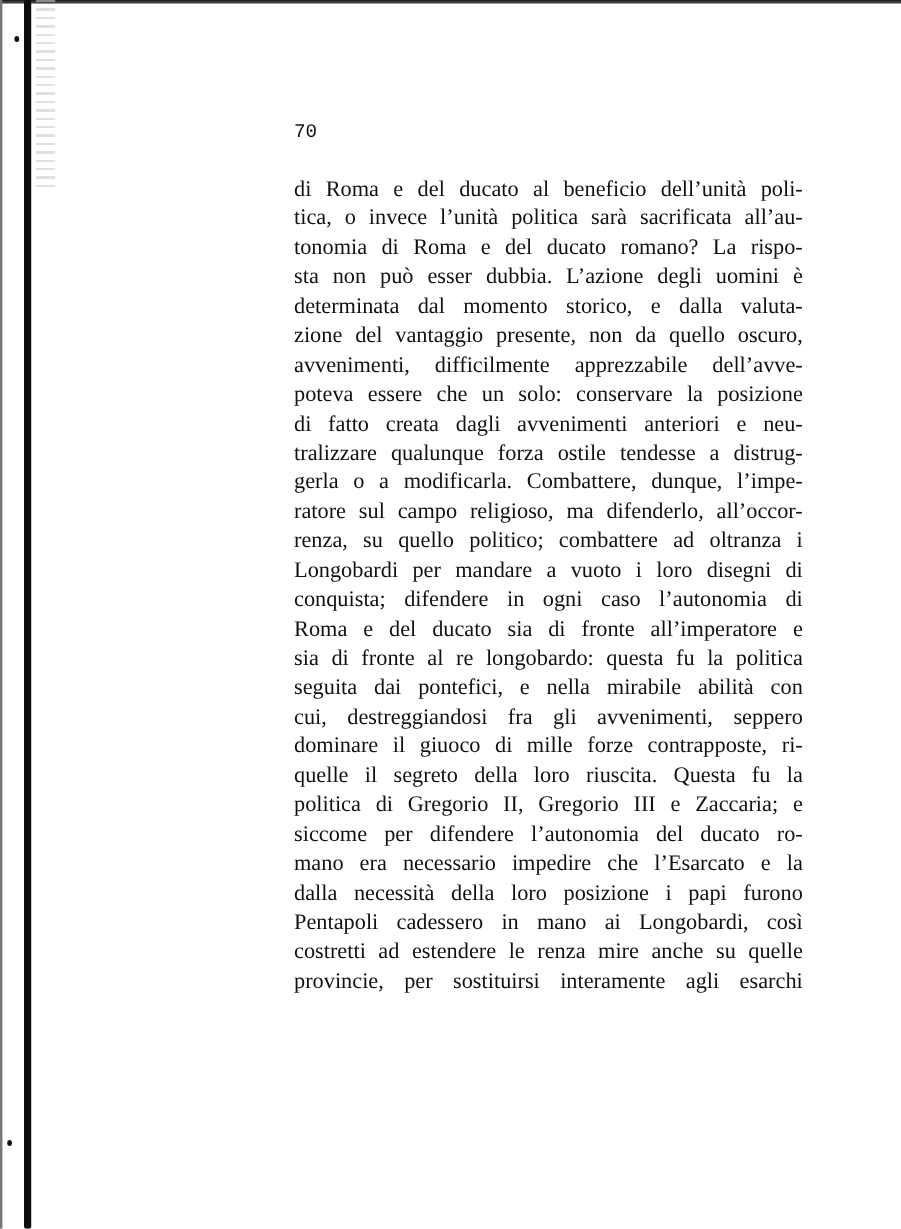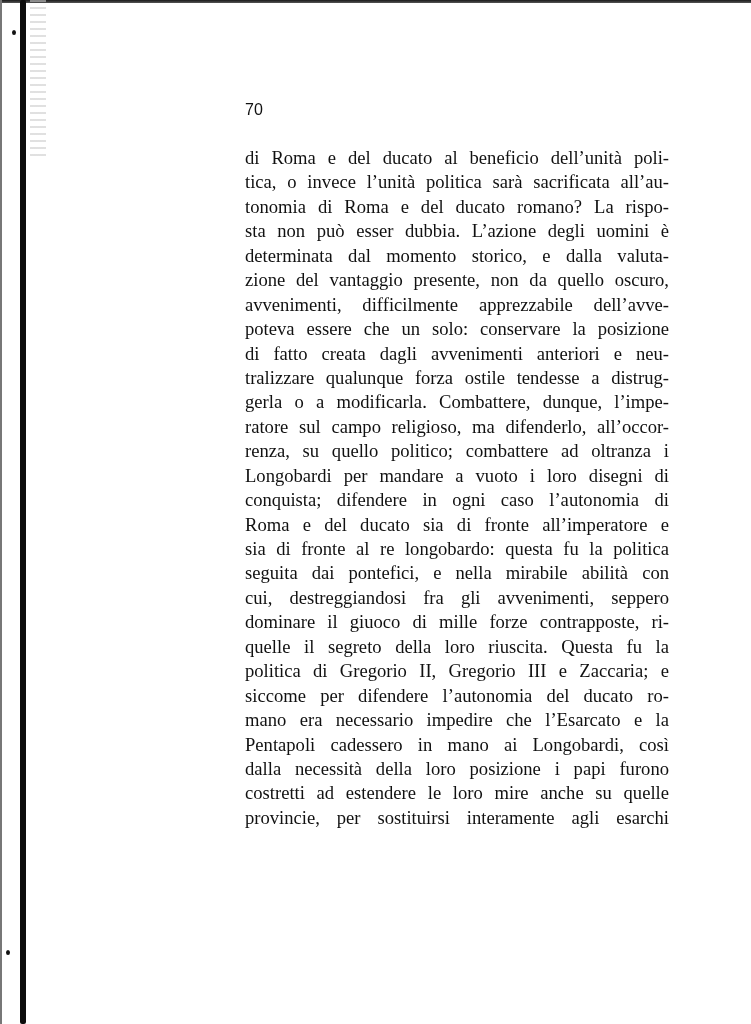--- a/index.html
+++ b/index.html
@@ -45,21 +45,21 @@
       position: absolute;
       width: 4px; height: 5px;
       background: #111111;
       border-radius: 50%;
     }
     .page-number {
       position: absolute;
       left: 245px;
       top: 101px;
       font-size: 16px;
-      font-family: Liberation Sans, sans-serif;
+      font-family: Liberation Mono, monospace;
     }
     .body-text {
       position: absolute;
       left: 245px;
       top: 146px;
       width: 424px;
       font-family: "Liberation Serif", serif;
       font-size: 18.6px;
       line-height: 24.45px;
     }
@@ -102,18 +102,18 @@
       <span class="line">conquista; difendere in ogni caso l’autonomia di</span>
       <span class="line">Roma e del ducato sia di fronte all’imperatore e</span>
       <span class="line">sia di fronte al re longobardo: questa fu la politica</span>
       <span class="line">seguita dai pontefici, e nella mirabile abilità con</span>
       <span class="line">cui, destreggiandosi fra gli avvenimenti, seppero</span>
       <span class="line">dominare il giuoco di mille forze contrapposte, ri-</span>
       <span class="line">quelle il segreto della loro riuscita. Questa fu la</span>
       <span class="line">politica di Gregorio II, Gregorio III e Zaccaria; e</span>
       <span class="line">siccome per difendere l’autonomia del ducato ro-</span>
       <span class="line">mano era necessario impedire che l’Esarcato e la</span>
+      <span class="line">dalla necessità della loro posizione i papi furono</span>
       <span class="line">Pentapoli cadessero in mano ai Longobardi, così</span>
-      <span class="line">dalla necessità della loro posizione i papi furono</span>
-      <span class="line">costretti ad estendere le loro mire anche su quelle</span>
+      <span class="line">costretti ad estendere le renza mire anche su quelle</span>
       <span class="line">provincie, per sostituirsi interamente agli esarchi</span>
     </div>
 </div>
 
 </body></html>

